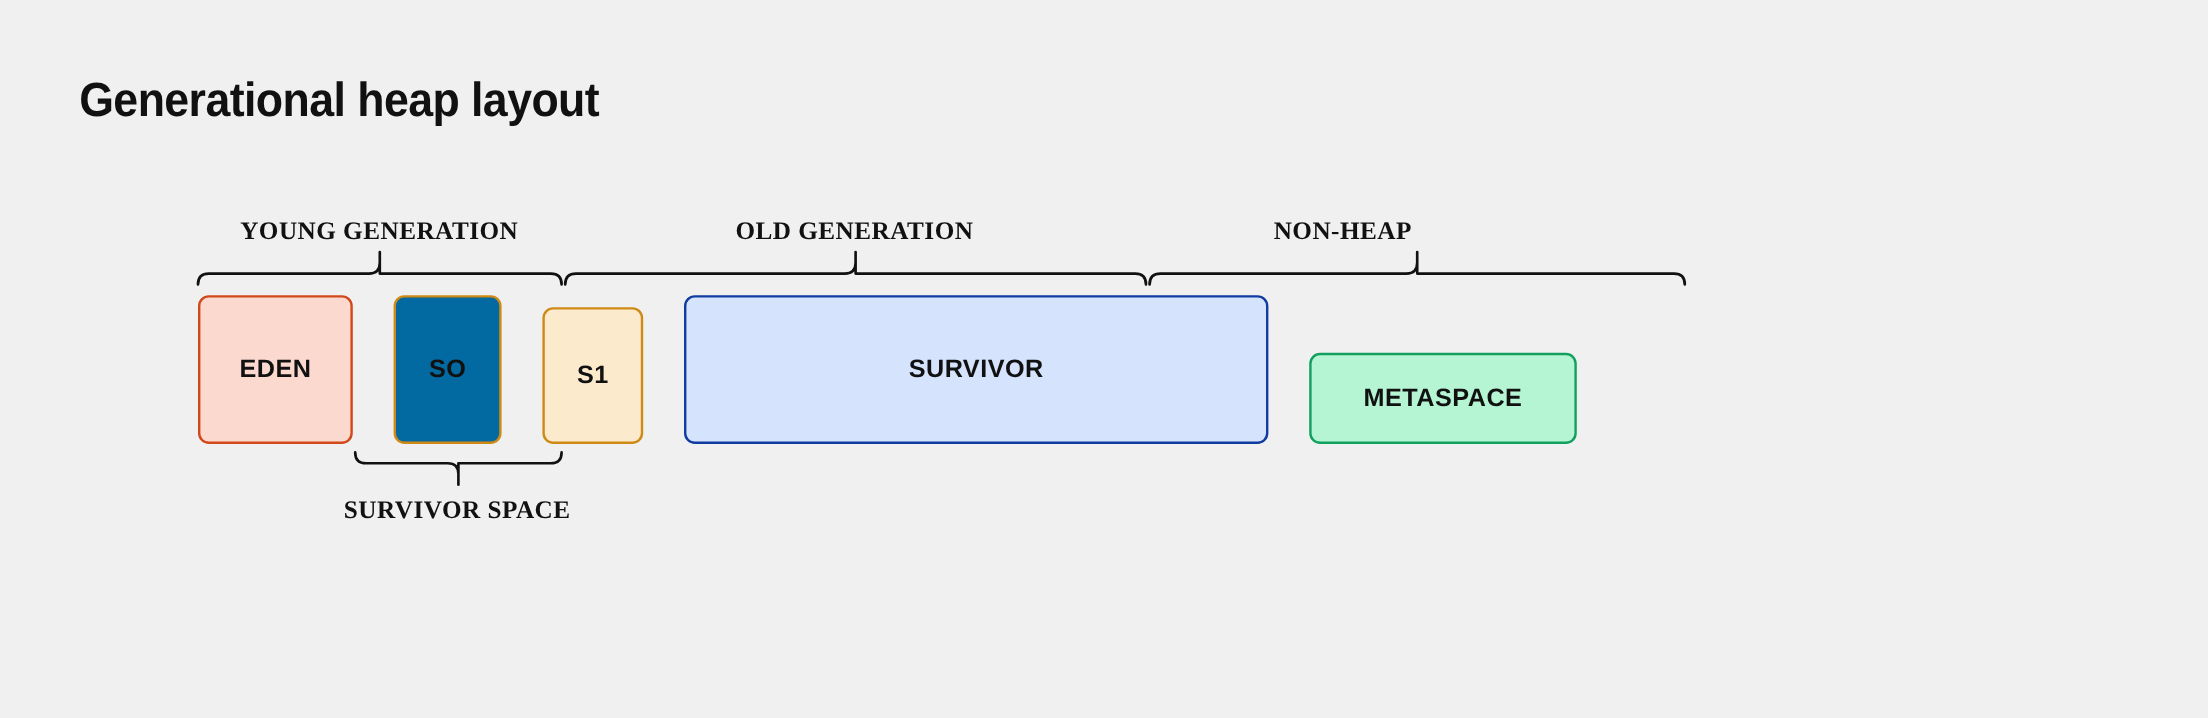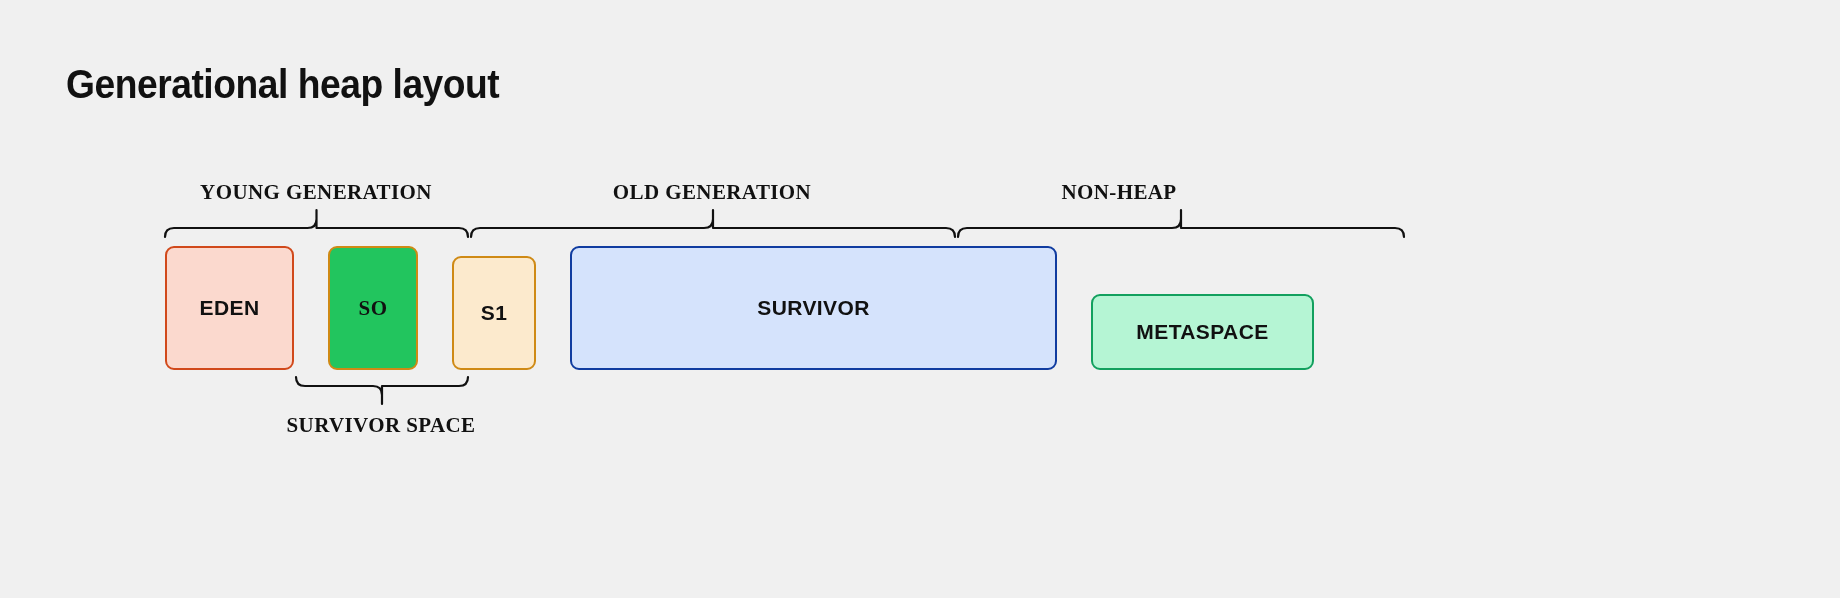--- a/index.html
+++ b/index.html
@@ -109,21 +109,21 @@
     </div>
 
   <div id="bottom-bracket-labels">
       <div class="bracket-label" style="left: 381px; top: 413px;">SURVIVOR SPACE</div>
     </div>
 
   <div class="region-row" id="region-row">
       <div class="region-box" style="width: 129px; background: rgb(251, 217, 206); border-color: rgb(209, 73, 27);">
         <div class="region-label">EDEN</div>
       </div>
-      <div class="region-box" style="width: 90px; background: #22c55e; border-color: rgb(207, 138, 21); font-family: Liberation Serif, serif;">
+      <div class="region-box" style="width: 90px; background: #0369a1; border-color: rgb(207, 138, 21);">
         <div class="region-label">SO</div>
       </div>
       <div class="region-box" style="width: 84px; background: rgb(252, 234, 205); border-color: rgb(207, 138, 21); margin-top: 10px;">
         <div class="region-label">S1</div>
       </div>
       <div class="region-box" style="width: 487px; background: rgb(213, 227, 252); border-color: rgb(16, 60, 160);">
         <div class="region-label">SURVIVOR</div>
       </div>
       <div class="region-box" style="width: 223px; background: rgb(181, 245, 212); border-color: rgb(18, 160, 94); margin-top: 48px;">
         <div class="region-label">METASPACE</div>

